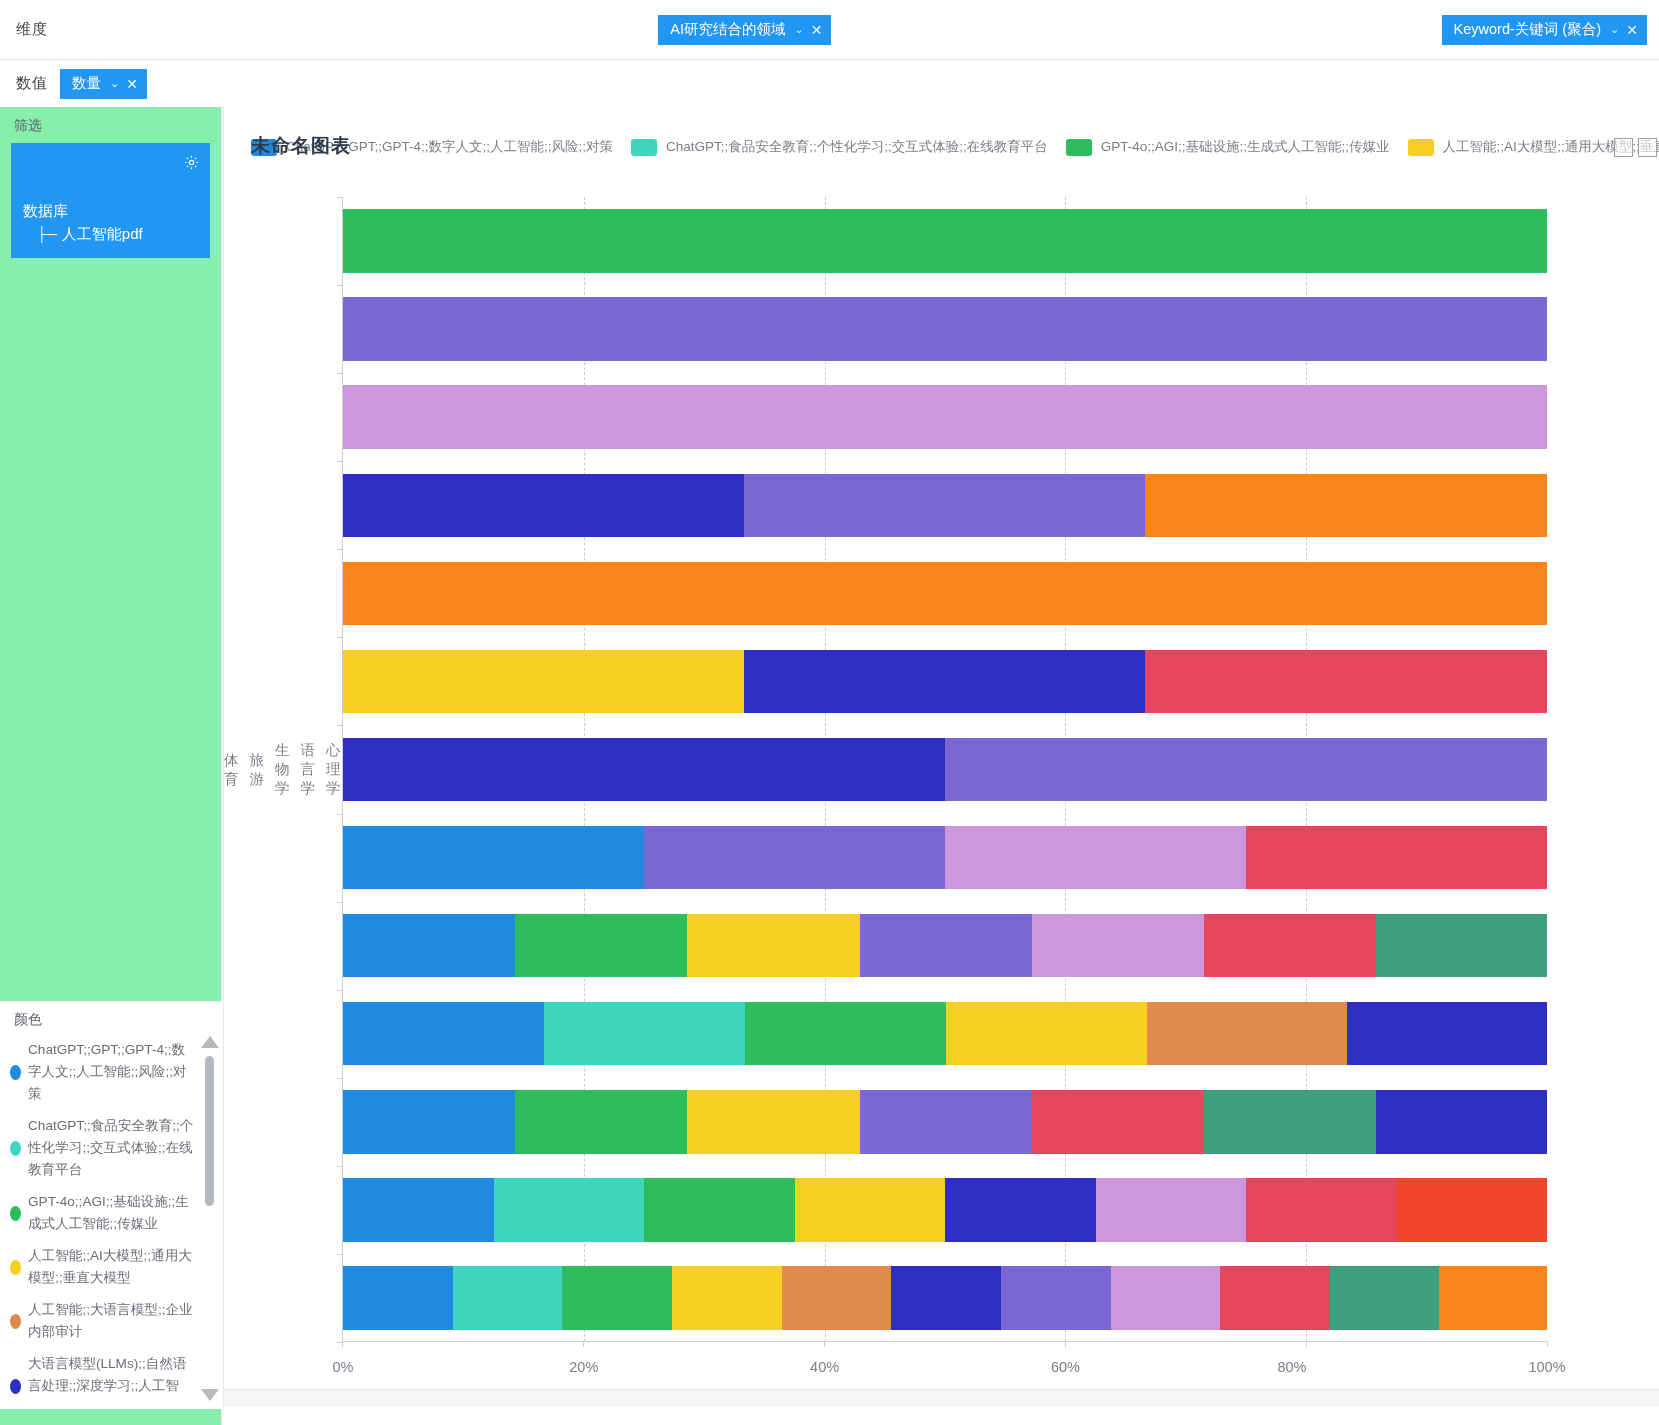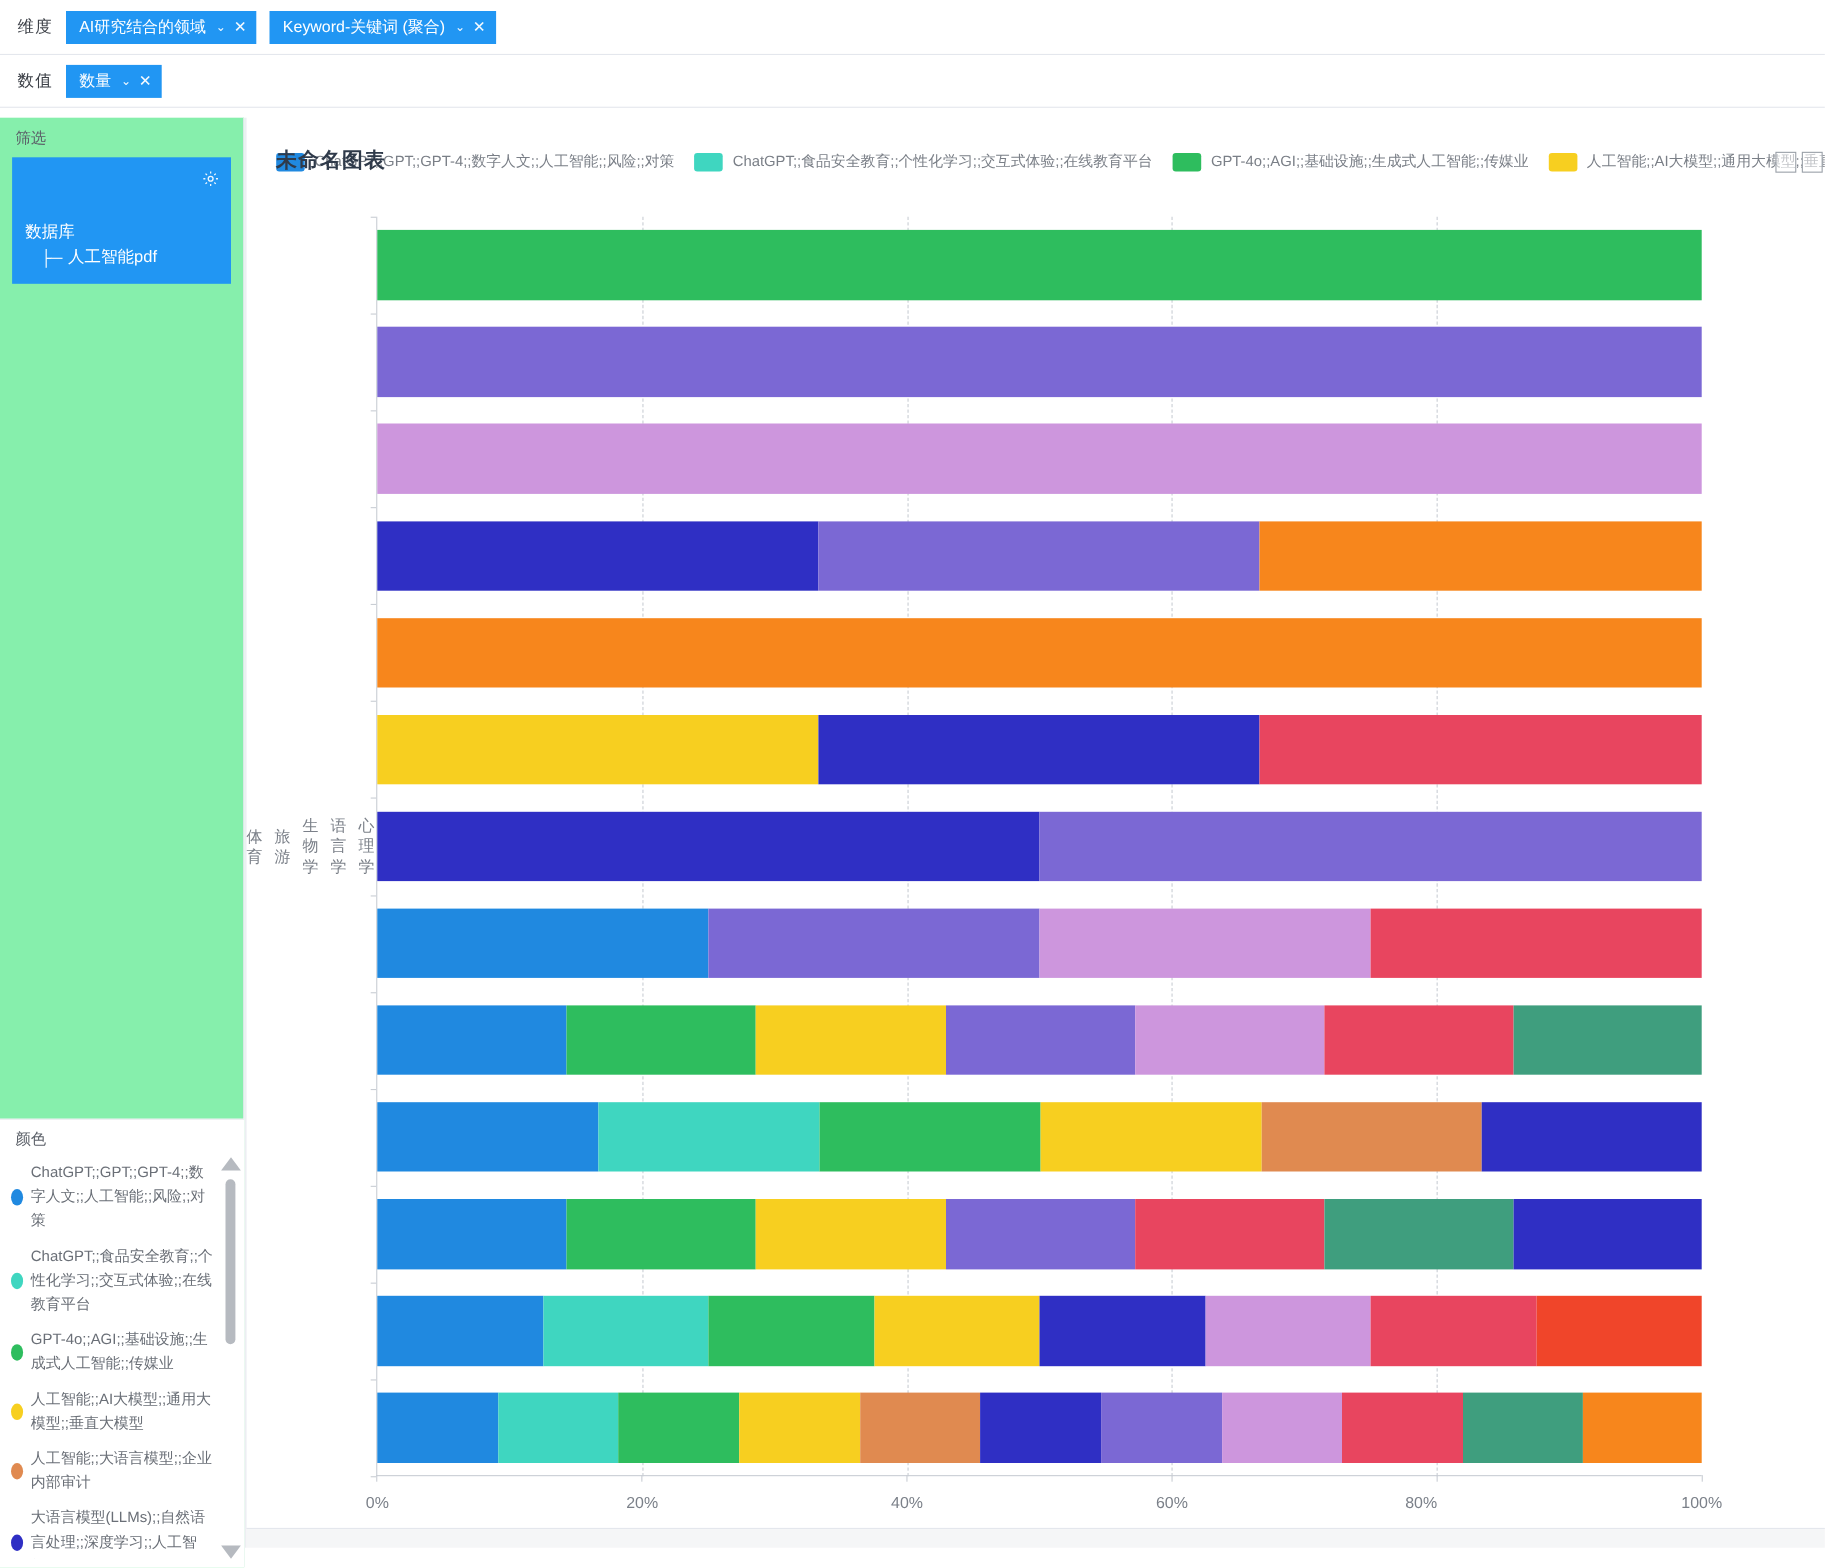--- a/index.html
+++ b/index.html
@@ -13,21 +13,21 @@
   #app { position: relative; width: 1659px; height: 1425px; background:#fff; }
 
   
   .shelf {
     position: relative;
     display: flex; align-items: center;
     padding: 0 0 0 16px;
     border-bottom: 1px solid #e4e7ed;
     background: #fff;
   }
-  #shelf-dim { height: 50px; }
+  #shelf-dim { height: 60px; justify-content: space-between; }
   #shelf-meas { height: 48px; }
   .shelf-label {
     font-size: 15px; color: #3b3f46; width: 44px;
     flex: 0 0 auto; letter-spacing: 1px;
   }
   .pill {
     display: inline-flex; align-items: center;
     background: #2196f3; color: #fff;
     height: 30px; padding: 0 9px 0 12px;
     font-size: 14.5px; margin-right: 12px; cursor: pointer;
@@ -54,21 +54,21 @@
   #filter-card .db-name { font-size: 15px; line-height: 22px; margin-top: 48px; }
   #filter-card .db-child {
     font-size: 15px; line-height: 24px; padding-left: 14px;
     display: flex; align-items: center;
   }
   #filter-card .db-child .tree { margin-right: 5px; opacity: .95; font-size: 14px;}
   #gear { position: absolute; right: 10px; top: 11px; opacity: .92; }
 
   
   #color-panel {
-    position: absolute; left: 0; bottom: 0; width: 222px; height: 408px;
+    position: absolute; left: 0; bottom: 16px; width: 222px; height: 408px;
     border-top: 1px solid #e9ecef; background: #fff;
   }
   #color-panel .panel-title { padding: 9px 0 4px 14px; }
   #color-list {
     position: absolute; top: 32px; left: 0; right: 22px; bottom: 8px;
     overflow: hidden;
   }
   .cl-item {
     display: flex; align-items: center;
     padding: 5px 6px 5px 10px;

